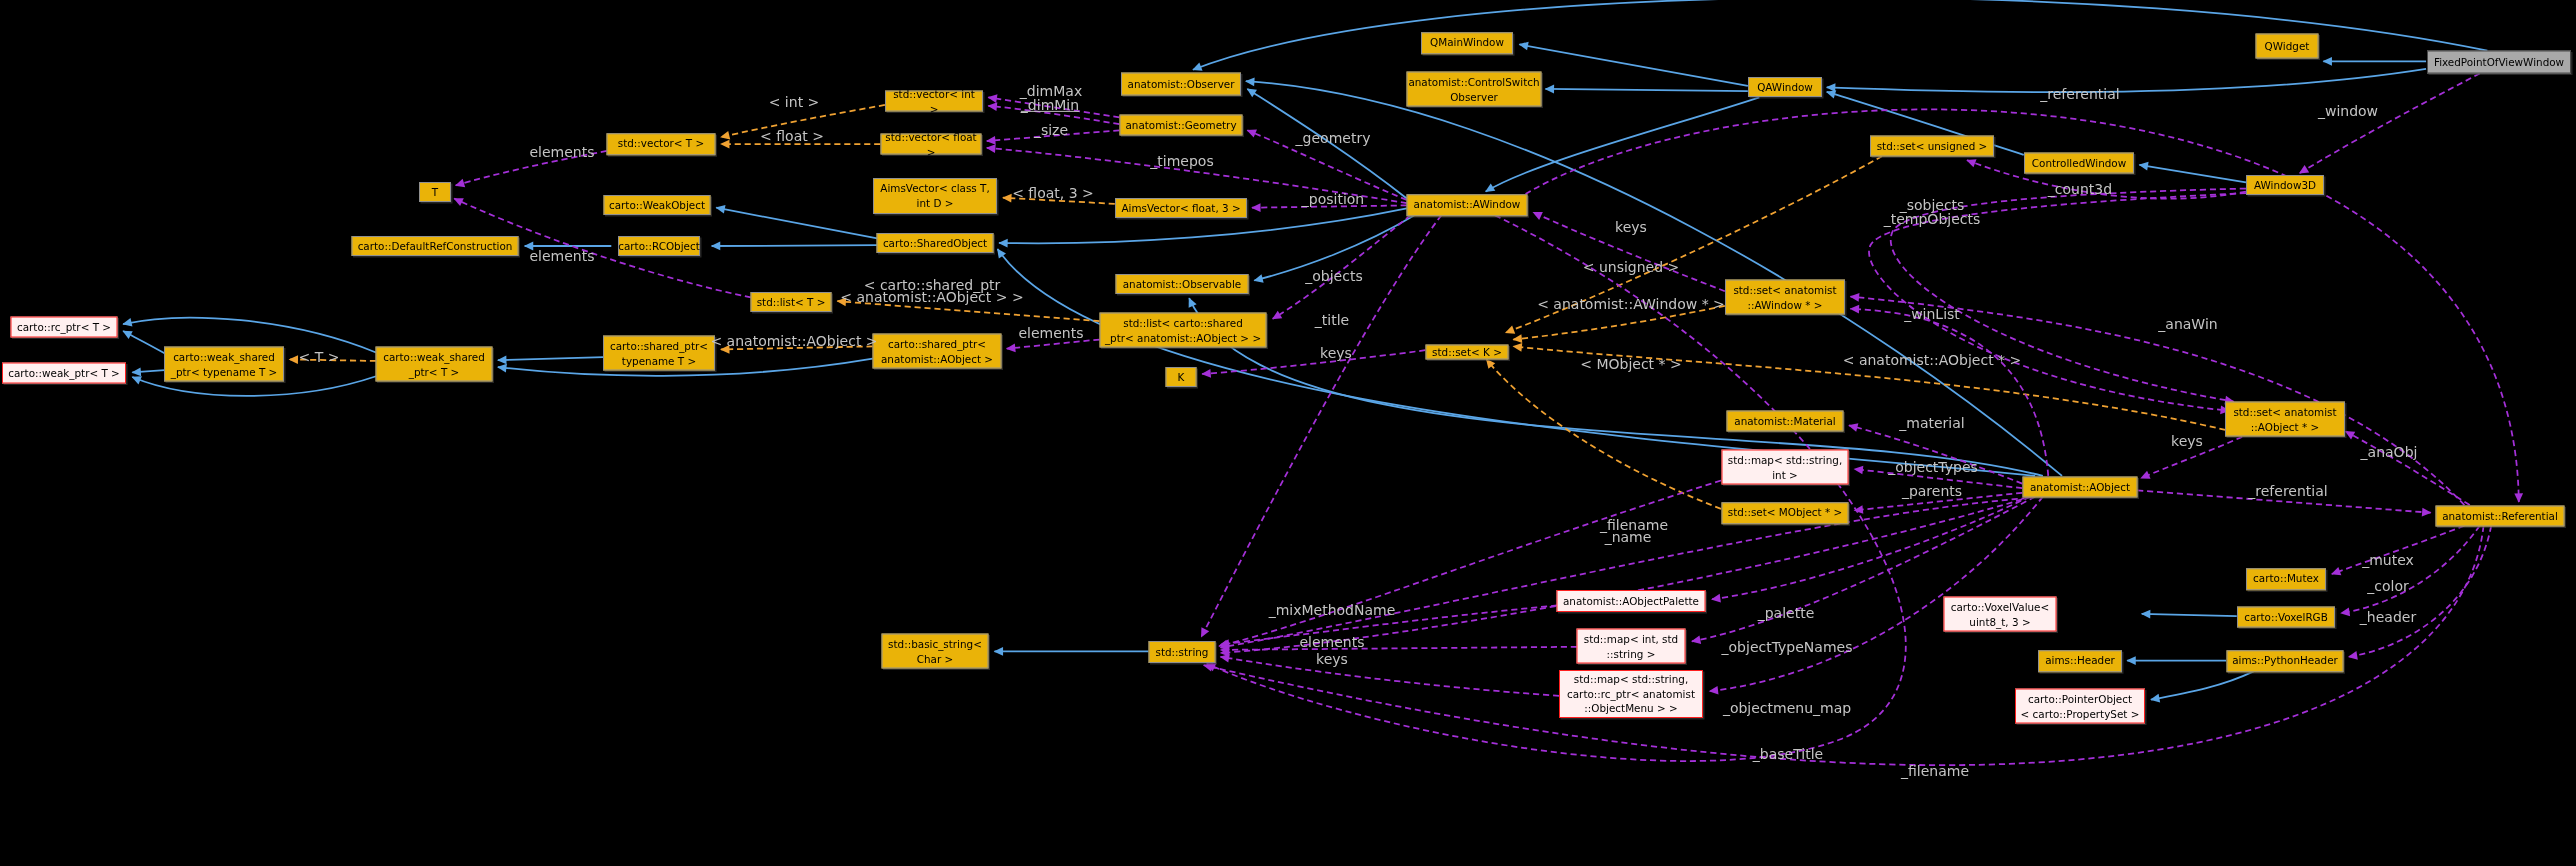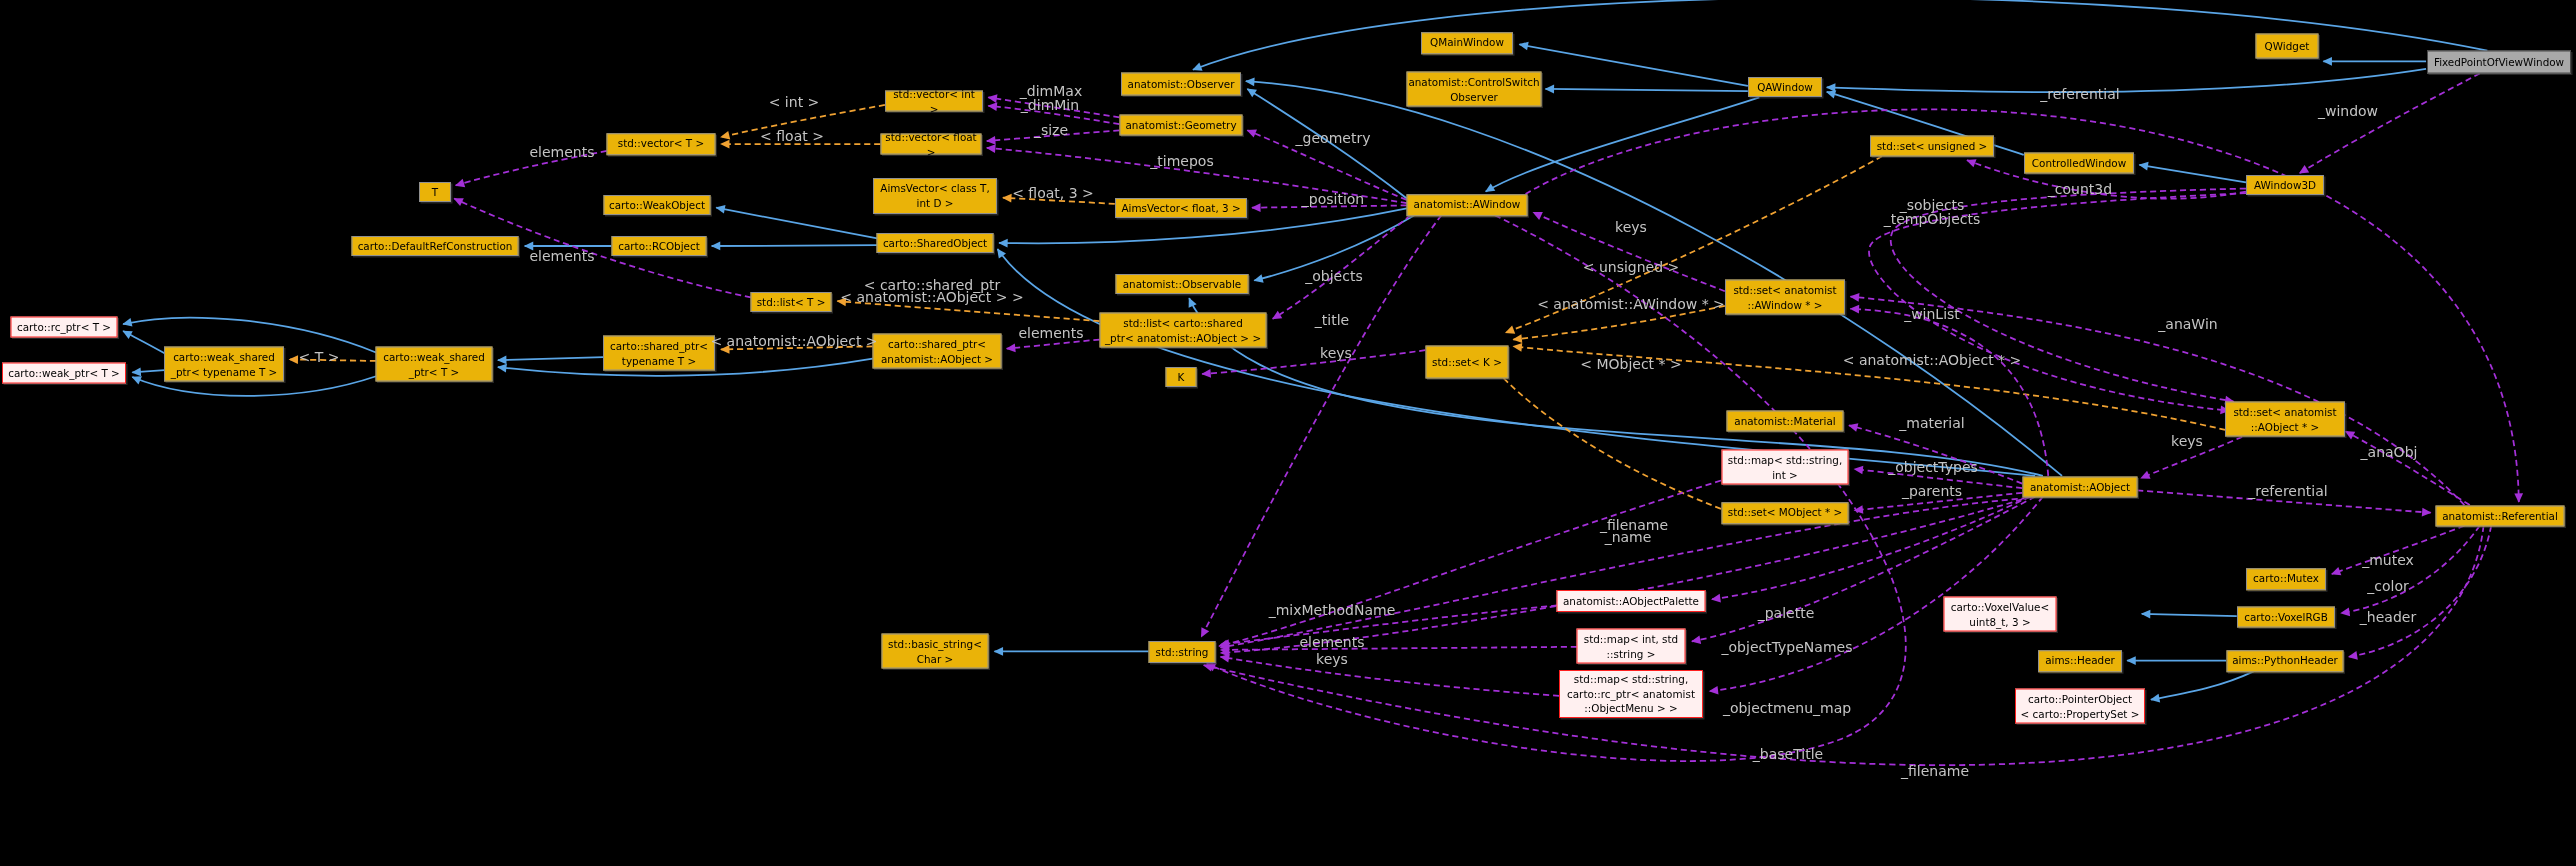--- a/index.html
+++ b/index.html
@@ -142,21 +142,21 @@
       </div>
       <div class="node normal" style="left: 661px; top: 144px; width: 109px; height: 21.5px;">
         <span>std::vector&lt; T &gt;</span>
       </div>
       <div class="node normal" style="left: 435px; top: 192px; width: 32px; height: 20px;">
         <span>T</span>
       </div>
       <div class="node normal" style="left: 657px; top: 205px; width: 107px; height: 20px;">
         <span>carto::WeakObject</span>
       </div>
-      <div class="node normal" style="left: 659px; top: 246px; width: 95px; height: 20px;">
+      <div class="node normal" style="left: 659px; top: 246px; width: 82px; height: 20px;">
         <span>carto::RCObject</span>
       </div>
       <div class="node normal" style="left: 435px; top: 246px; width: 167px; height: 20px;">
         <span>carto::DefaultRefConstruction</span>
       </div>
       <div class="node normal" style="left: 935px; top: 196px; width: 124px; height: 36px;">
         <span>AimsVector&lt; class T,
 int D &gt;</span>
       </div>
       <div class="node normal" style="left: 1181px; top: 208px; width: 132px; height: 20px;">
@@ -196,21 +196,21 @@
       <div class="node normal" style="left: 937px; top: 351px; width: 129px; height: 35px;">
         <span>carto::shared_ptr&lt;
 anatomist::AObject &gt;</span>
       </div>
       <div class="node normal" style="left: 1181px; top: 377px; width: 31px; height: 20px;">
         <span>K</span>
       </div>
       <div class="node normal" style="left: 1467px; top: 205px; width: 121px; height: 21.5px;">
         <span>anatomist::AWindow</span>
       </div>
-      <div class="node normal" style="left: 1467px; top: 362px; width: 83px; height: 33px;">
+      <div class="node normal" style="left: 1467px; top: 352px; width: 83px; height: 15px;">
         <span>std::set&lt; K &gt;</span>
       </div>
       <div class="node normal" style="left: 1785px; top: 297px; width: 120px; height: 35px;">
         <span>std::set&lt; anatomist
 ::AWindow * &gt;</span>
       </div>
       <div class="node normal" style="left: 1785px; top: 421px; width: 117px; height: 21px;">
         <span>anatomist::Material</span>
       </div>
       <div class="node red" style="left: 1785px; top: 467px; width: 127px; height: 35px;">
@@ -283,21 +283,21 @@
       <div class="elabel" style="left: 1053px; top: 193px; color: rgb(196, 196, 196);">&lt; float, 3 &gt;</div>
       <div class="elabel" style="left: 932px; top: 291px; color: rgb(196, 196, 196);">&lt; carto::shared_ptr
 &lt; anatomist::AObject &gt; &gt;</div>
       <div class="elabel" style="left: 794px; top: 341px; color: rgb(196, 196, 196);">&lt; anatomist::AObject &gt;</div>
       <div class="elabel" style="left: 319px; top: 357px; color: rgb(196, 196, 196);">&lt; T &gt;</div>
       <div class="elabel" style="left: 1631px; top: 267px; color: rgb(196, 196, 196);">&lt; unsigned &gt;</div>
       <div class="elabel" style="left: 1631px; top: 304px; color: rgb(196, 196, 196);">&lt; anatomist::AWindow * &gt;</div>
       <div class="elabel" style="left: 1631px; top: 364px; color: rgb(196, 196, 196);">&lt; MObject * &gt;</div>
       <div class="elabel" style="left: 1932px; top: 360px; color: rgb(196, 196, 196);">&lt; anatomist::AObject * &gt;</div>
       <div class="elabel" style="left: 1051px; top: 91px; color: rgb(196, 196, 196);">_dimMax</div>
-      <div class="elabel" style="left: 1050px; top: 105px; color: rgb(196, 196, 196);">_dimMin</div>
+      <div class="elabel" style="left: 1050px; top: 105px; color: rgb(196, 196, 196); text-decoration: underline;">_dimMin</div>
       <div class="elabel" style="left: 1051px; top: 130px; color: rgb(196, 196, 196);">_size</div>
       <div class="elabel" style="left: 1182px; top: 161px; color: rgb(196, 196, 196);">_timepos</div>
       <div class="elabel" style="left: 1333px; top: 138px; color: rgb(196, 196, 196);">_geometry</div>
       <div class="elabel" style="left: 1333px; top: 199px; color: rgb(196, 196, 196);">_position</div>
       <div class="elabel" style="left: 1334px; top: 276px; color: rgb(196, 196, 196);">_objects</div>
       <div class="elabel" style="left: 1332px; top: 320px; color: rgb(196, 196, 196);">_title</div>
       <div class="elabel" style="left: 1336px; top: 353px; color: rgb(196, 196, 196);">keys</div>
       <div class="elabel" style="left: 562px; top: 152px; color: rgb(196, 196, 196);">elements</div>
       <div class="elabel" style="left: 562px; top: 256px; color: rgb(196, 196, 196);">elements</div>
       <div class="elabel" style="left: 1051px; top: 333px; color: rgb(196, 196, 196);">elements</div>

